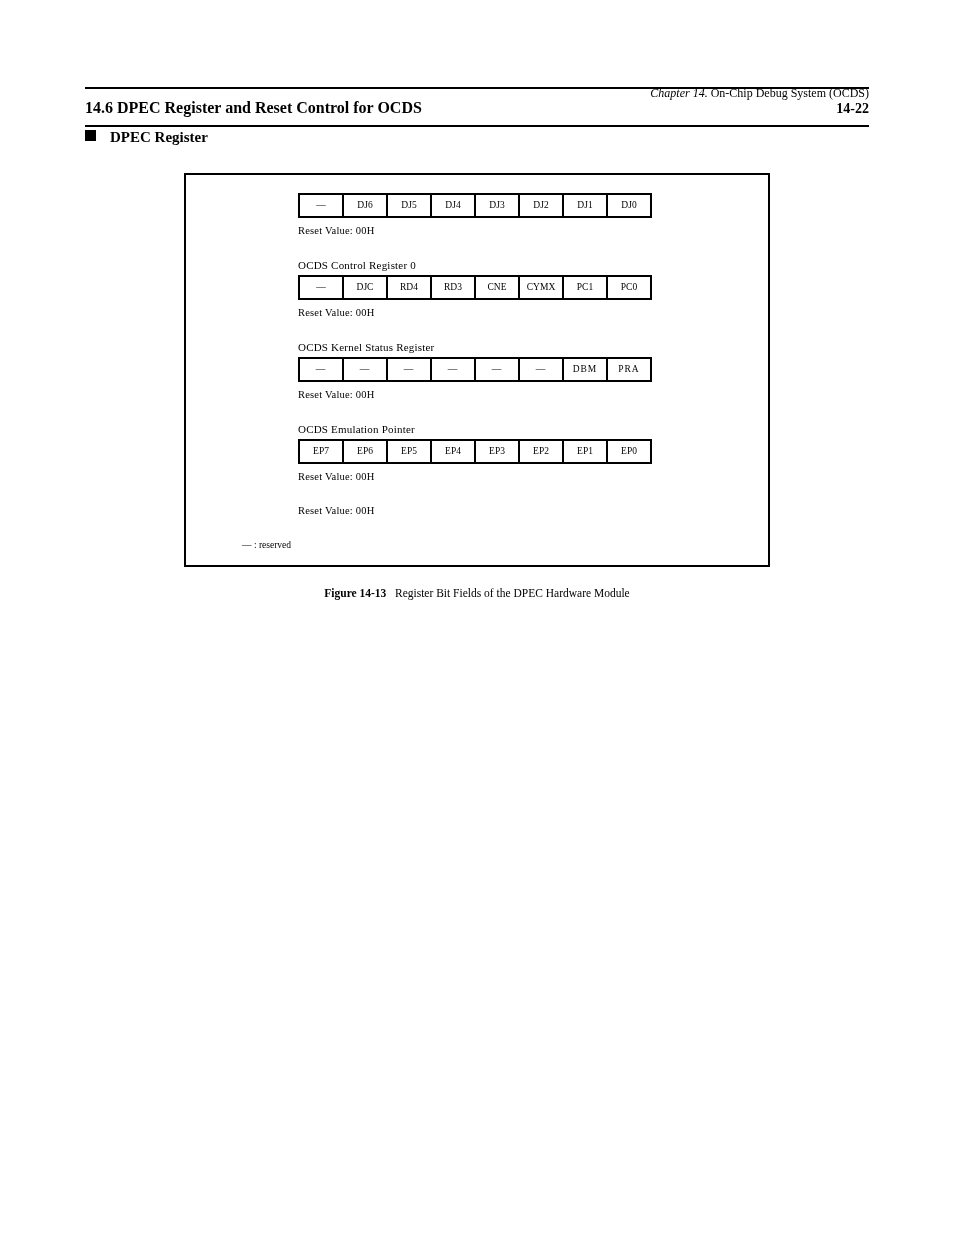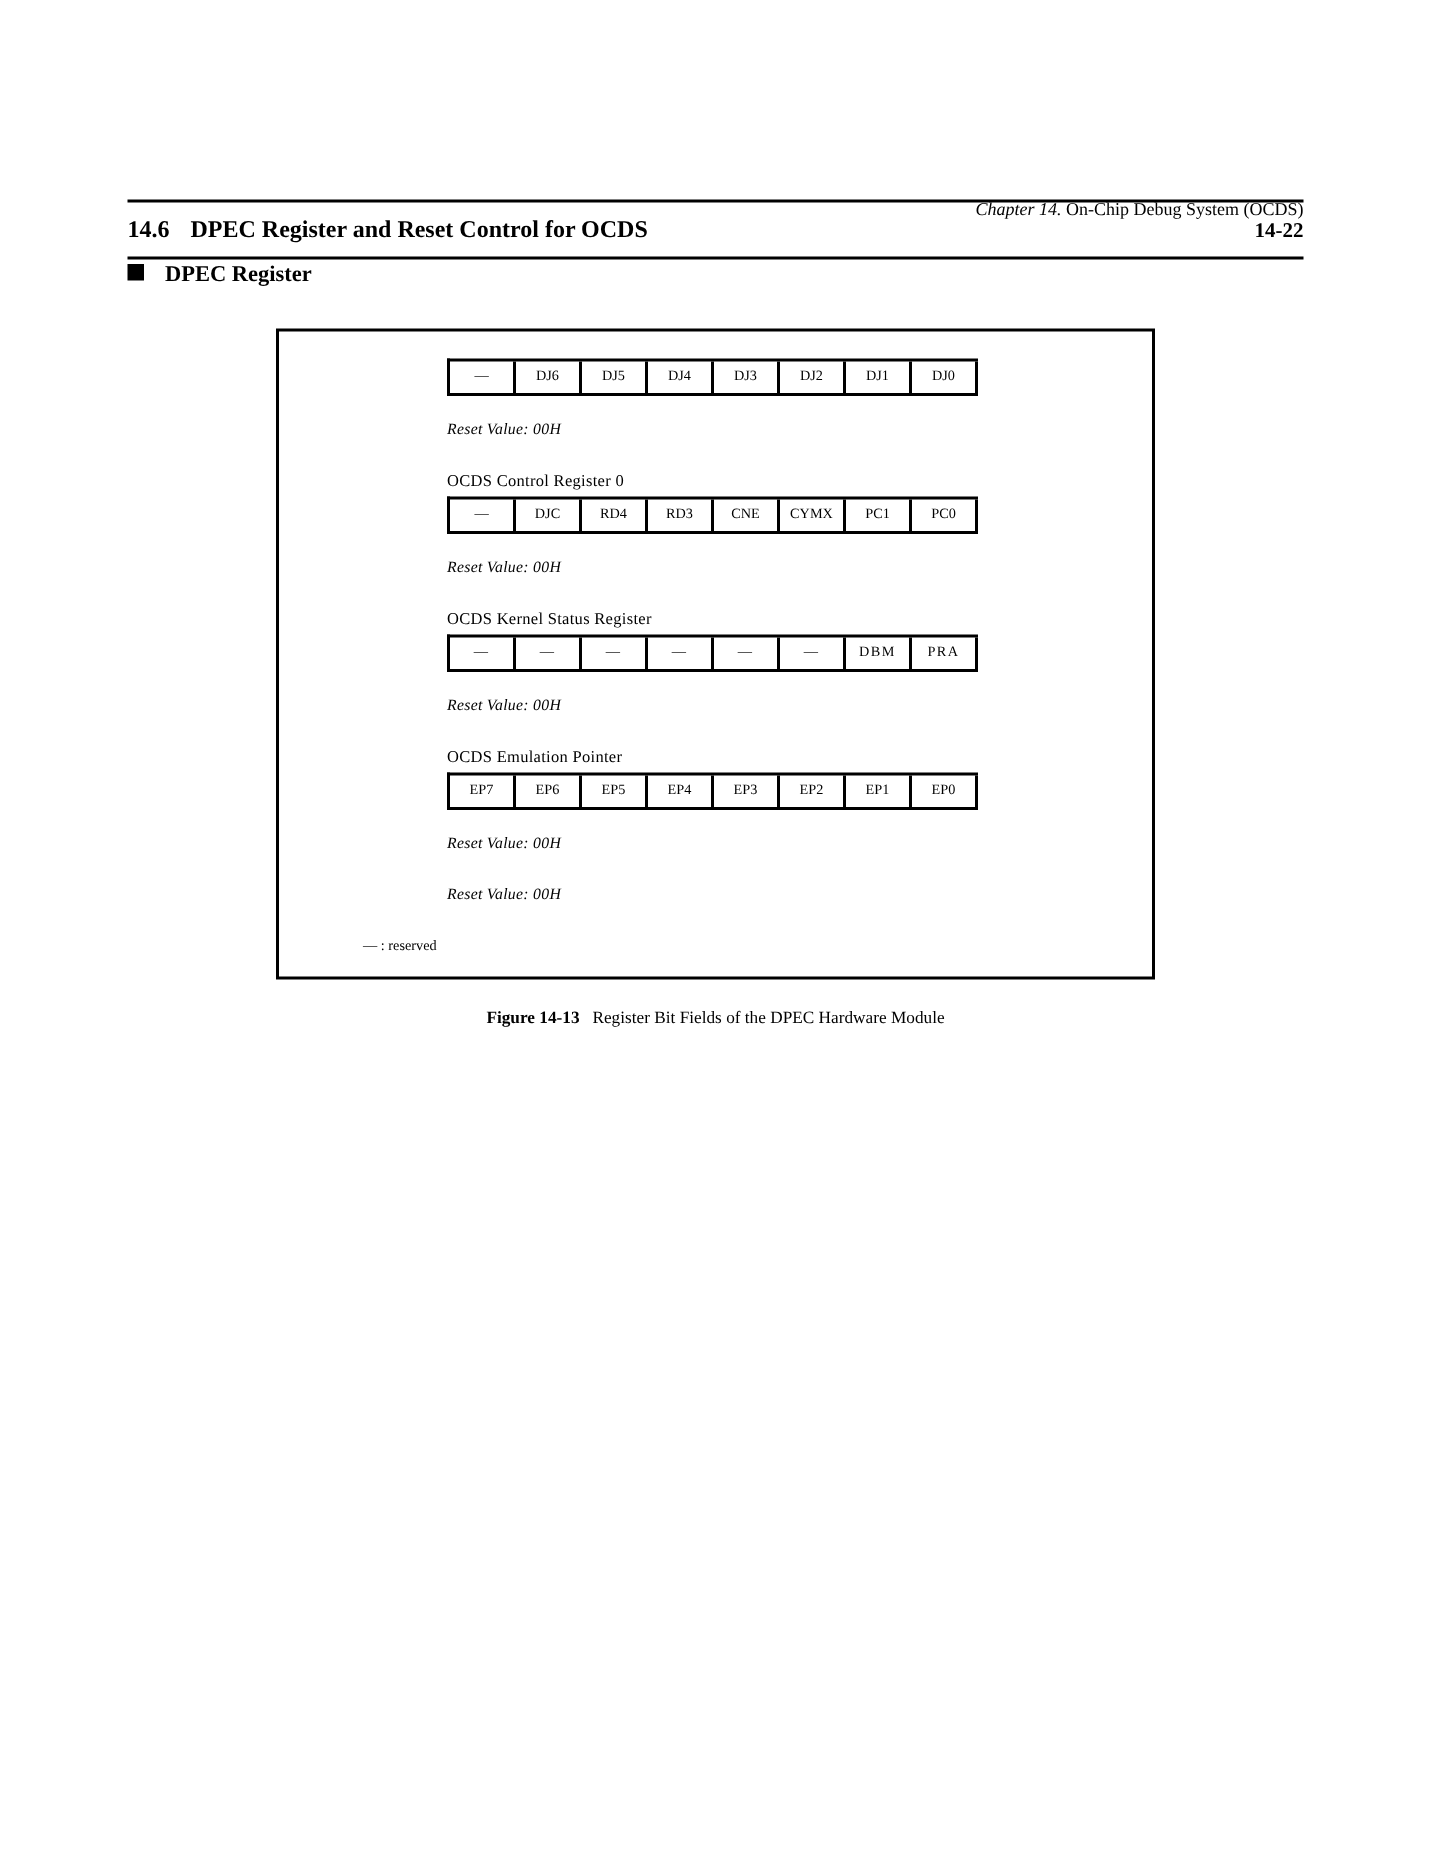--- a/index.html
+++ b/index.html
@@ -9,21 +9,21 @@
     font-family: "Times New Roman", Times, serif;
     color: #000;
     font-size: 13px;
     line-height: 1.35;
   }
   .page {
     width: 954px;
     height: 1235px;
     position: relative;
     box-sizing: border-box;
-    padding: 115px 85px 40px 85px;
+    padding: 69px 85px 40px 85px;
   }
   .header-area {
     position: relative;
   }
   .top-right {
     position: absolute;
     right: 0;
     top: -2px;
     font-size: 12px;
   }
@@ -40,21 +40,21 @@
     margin-top: 8px;
   }
   .sec-head .num {
     font-weight: bold;
     font-size: 16px;
   }
   .sec-head .title {
     font-weight: bold;
     font-size: 16px;
     flex: 1;
-    margin-left: 14px;
+    margin-left: 4px;
   }
   .sec-head .pg {
     font-weight: bold;
     font-size: 14px;
   }
   .top-rule2 {
     border: none;
     border-top: 2px solid #000;
     margin: 6px 0 0 0;
   }
@@ -119,24 +119,23 @@
     justify-content: center;
     font-size: 9.5px;
     line-height: 1;
     text-align: center;
     padding: 0 1px;
     box-sizing: border-box;
     white-space: nowrap;
   }
   .reset-label {
     font-size: 10.5px;
-    margin-top: 16px;
+    margin-top: 6px;
     margin-left: 90px;
     letter-spacing: 0.2px;
-    font-style: italic;
   }
   .dash-line { letter-spacing: 1px; }
   .fig-foot {
     font-size: 9.5px;
     margin-top: 14px;
     margin-left: 34px;
   }
   .fig-caption {
     text-align: center;
     margin-top: 19px;

